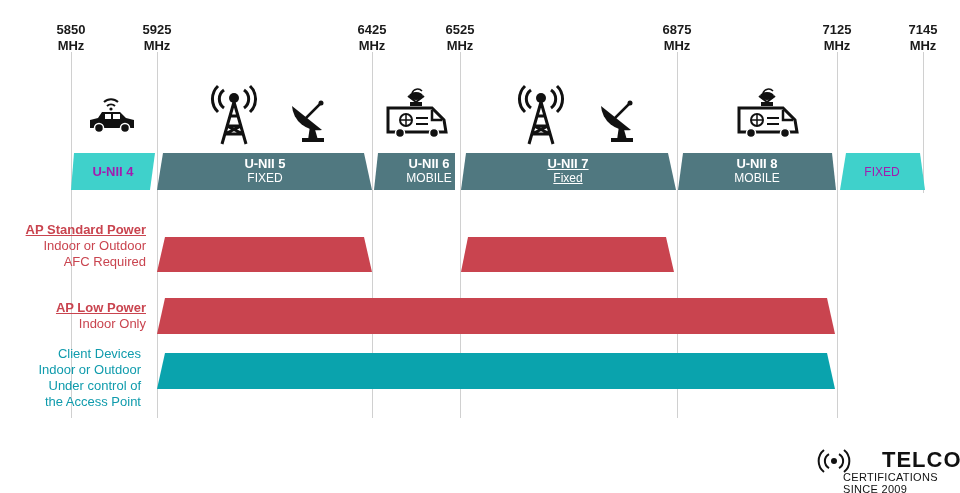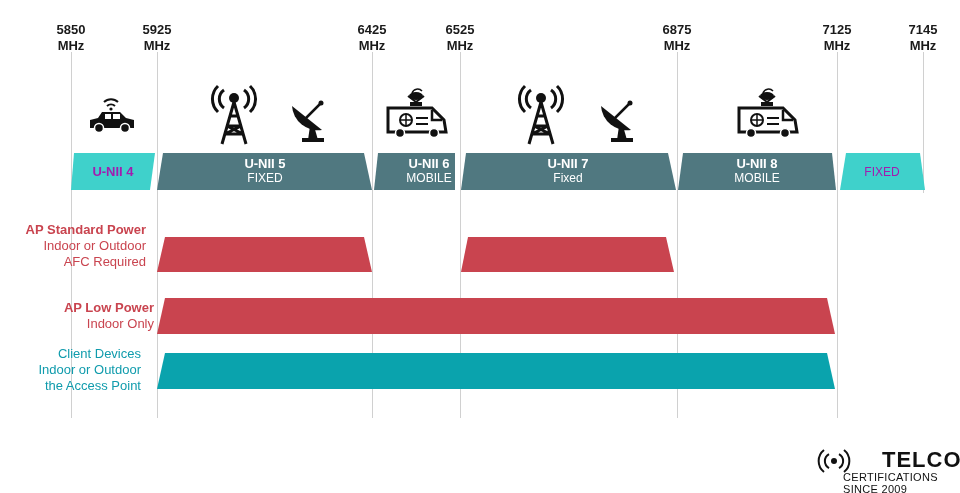--- a/index.html
+++ b/index.html
@@ -1,21 +1,21 @@
 <!DOCTYPE html>
 <html><head>
 <meta charset="utf-8">
 <style>
   html, body { margin:0; padding:0; background:#ffffff; }
   body { width:960px; height:493px; position:relative; overflow:hidden; font-family:"Liberation Sans", sans-serif; }
   #stage { position:absolute; left:0; top:0; width:960px; height:493px; }
   .freq { position:absolute; top:22px; width:60px; margin-left:-30px; text-align:center; font-weight:bold; font-size:13px; line-height:16px; color:#1a1a1a; }
   .vline { position:absolute; top:52px; bottom:75px; width:1px; background:#d0d0d0; }
   .rowlabel { position:absolute; text-align:right; font-size:13px; line-height:16px; }
-  .rowlabel .l1 { font-weight:bold; }
+  .rowlabel .l1 { font-weight:bold;text-decoration:underline; }
   .red { color:#c9444f; }
   .teal { color:#0f9bac; }
   .bandlabel { position:absolute; text-align:center; color:#ffffff; font-size:12px; line-height:14px; }
   .bandlabel .n { font-weight:bold; font-size:13px; }
   .bandlabel.dark { color:#a21caf; }
   .logo { position:absolute; right:14px; bottom:8px; width:140px; height:40px; }
   .logo .name { position:absolute; left:36px; top:2px; font-weight:bold; font-size:22px; letter-spacing:1px; color:#111;padding-left:40px; }
   .logo .sub { position:absolute; left:37px; top:26px; font-size:11px; letter-spacing:0.3px; color:#111; }
 </style>
 </head>
@@ -158,42 +158,43 @@
 
   <div class="bandlabel dark" style="left:74px; top:165px; width:78px;"><span class="n">U-NII 4</span></div>
   <div class="bandlabel" style="left:160px; top:157px; width:210px;">
       <div class="n">U-NII 5</div>
       <div>FIXED</div>
     </div>
   <div class="bandlabel" style="left:389px; top:157px; width:80px;">
       <div class="n">U-NII 6</div>
       <div>MOBILE</div>
     </div>
-  <div class="bandlabel" style="left:463px; top:157px; width:210px;">
+  <div class="bandlabel" style="left:463px; top:157px; width:210px;text-decoration:underline;">
       <div class="n">U-NII 7</div>
       <div>Fixed</div>
     </div>
   <div class="bandlabel" style="left:680px; top:157px; width:154px;">
       <div class="n">U-NII 8</div>
       <div>MOBILE</div>
     </div>
   <div class="bandlabel dark" style="left:843px; top:165px; width:78px;"><span>FIXED</span></div>
 
   <div class="rowlabel red" style="left:0; width:146px; top:222px;">
     <div class="l1">AP Standard Power</div>
     <div>Indoor or Outdoor</div>
     <div>AFC Required</div>
   </div>
-  <div class="rowlabel red" style="left:8px; width:146px; top:300px;">
+  <div class="rowlabel red" style="left:0; width:146px; top:300px;">
     <div class="l1">AP Low Power</div>
     <div>Indoor Only</div>
   </div>
   <div class="rowlabel teal" style="left:0; width:141px; top:346px; font-weight:normal;">
     <div>Client Devices</div>
     <div>Indoor or Outdoor</div>
+    <div>Under control of</div>
     <div>the Access Point</div>
   </div>
 
   <div class="logo">
     <div class="name">TELCOMA</div>
     <div class="sub">CERTIFICATIONS SINCE 2009</div>
   </div>
 </div>
 
 </body></html>

